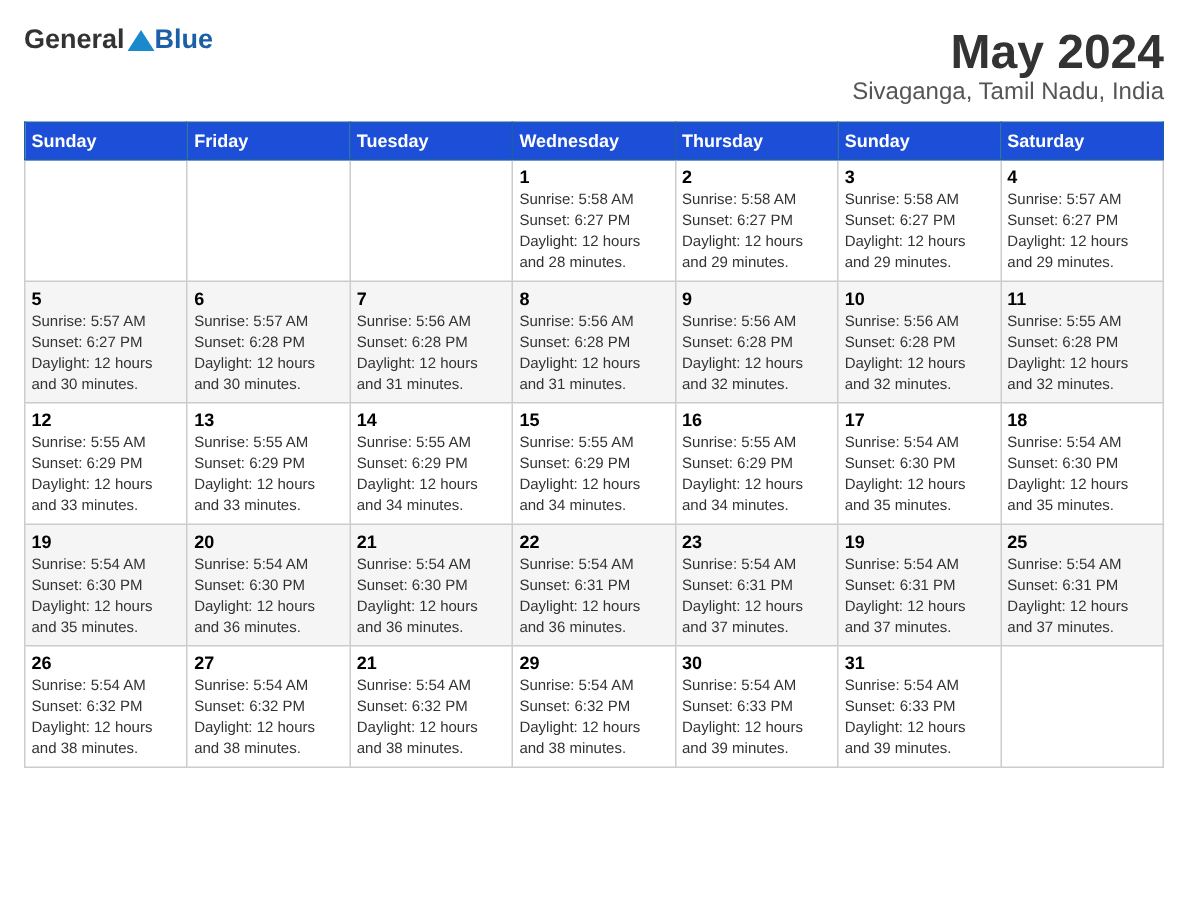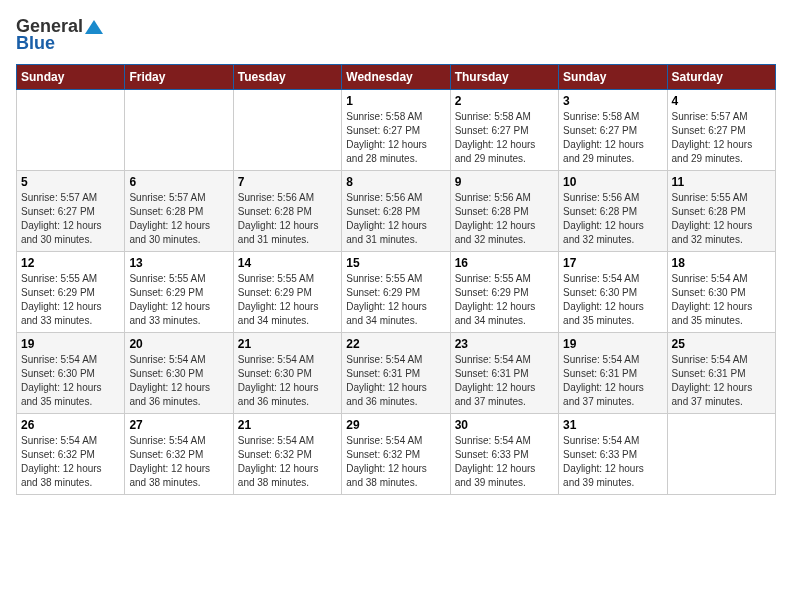--- a/index.html
+++ b/index.html
@@ -11,42 +11,42 @@
       padding: 16px;
     }
     .header-area {
       display: flex;
       justify-content: space-between;
       align-items: flex-start;
       margin-bottom: 10px;
     }
     .logo {
       display: flex;
-      flex-direction: column;
-      align-items: flex-start;
+      flex-direction: row;
+      align-items: flex-end;
     }
     .title-area {
       text-align: right;
     }
     .month-title {
       font-size: 32px;
       font-weight: bold;
       color: #333;
     }
     .location-title {
       font-size: 16px;
       color: #555;
     }
     .calendar-table {
       width: 100%;
       border-collapse: collapse;
       font-size: 11px;
     }
     .calendar-table th {
-      background-color: #7f1d1d;
+      background-color: #1d4ed8;
       color: #fff;
       padding: 5px 4px;
       text-align: left;
       font-size: 12px;
       border: 1px solid #1a5fa8;
     }
     .calendar-table td {
       border: 1px solid #ccc;
       vertical-align: top;
       padding: 4px 4px;
@@ -80,20 +80,24 @@
 <div class="header-area">
   <div class="logo">
     <div style="display:flex; align-items:center;">
       <span style="font-size:18px; font-weight:bold; color:#333;">General</span>
       <svg width="18" height="18" viewBox="0 0 18 18" style="margin-left:2px; margin-top:-4px;">
         <polygon points="0,18 9,4 18,18" fill="#1a8acc"></polygon>
       </svg>
     </div>
     <span style="font-size:18px; font-weight:bold; color:#1a5fa8; margin-top:-4px;">Blue</span>
   </div>
+  <div class="title-area">
+    <div class="month-title">May 2024</div>
+    <div class="location-title">Sivaganga, Tamil Nadu, India</div>
+  </div>
 </div>
 
 <table class="calendar-table">
   <thead>
     <tr id="header-row">
         <th>Sunday</th>
         <th>Friday</th>
         <th>Tuesday</th>
         <th>Wednesday</th>
         <th>Thursday</th>

